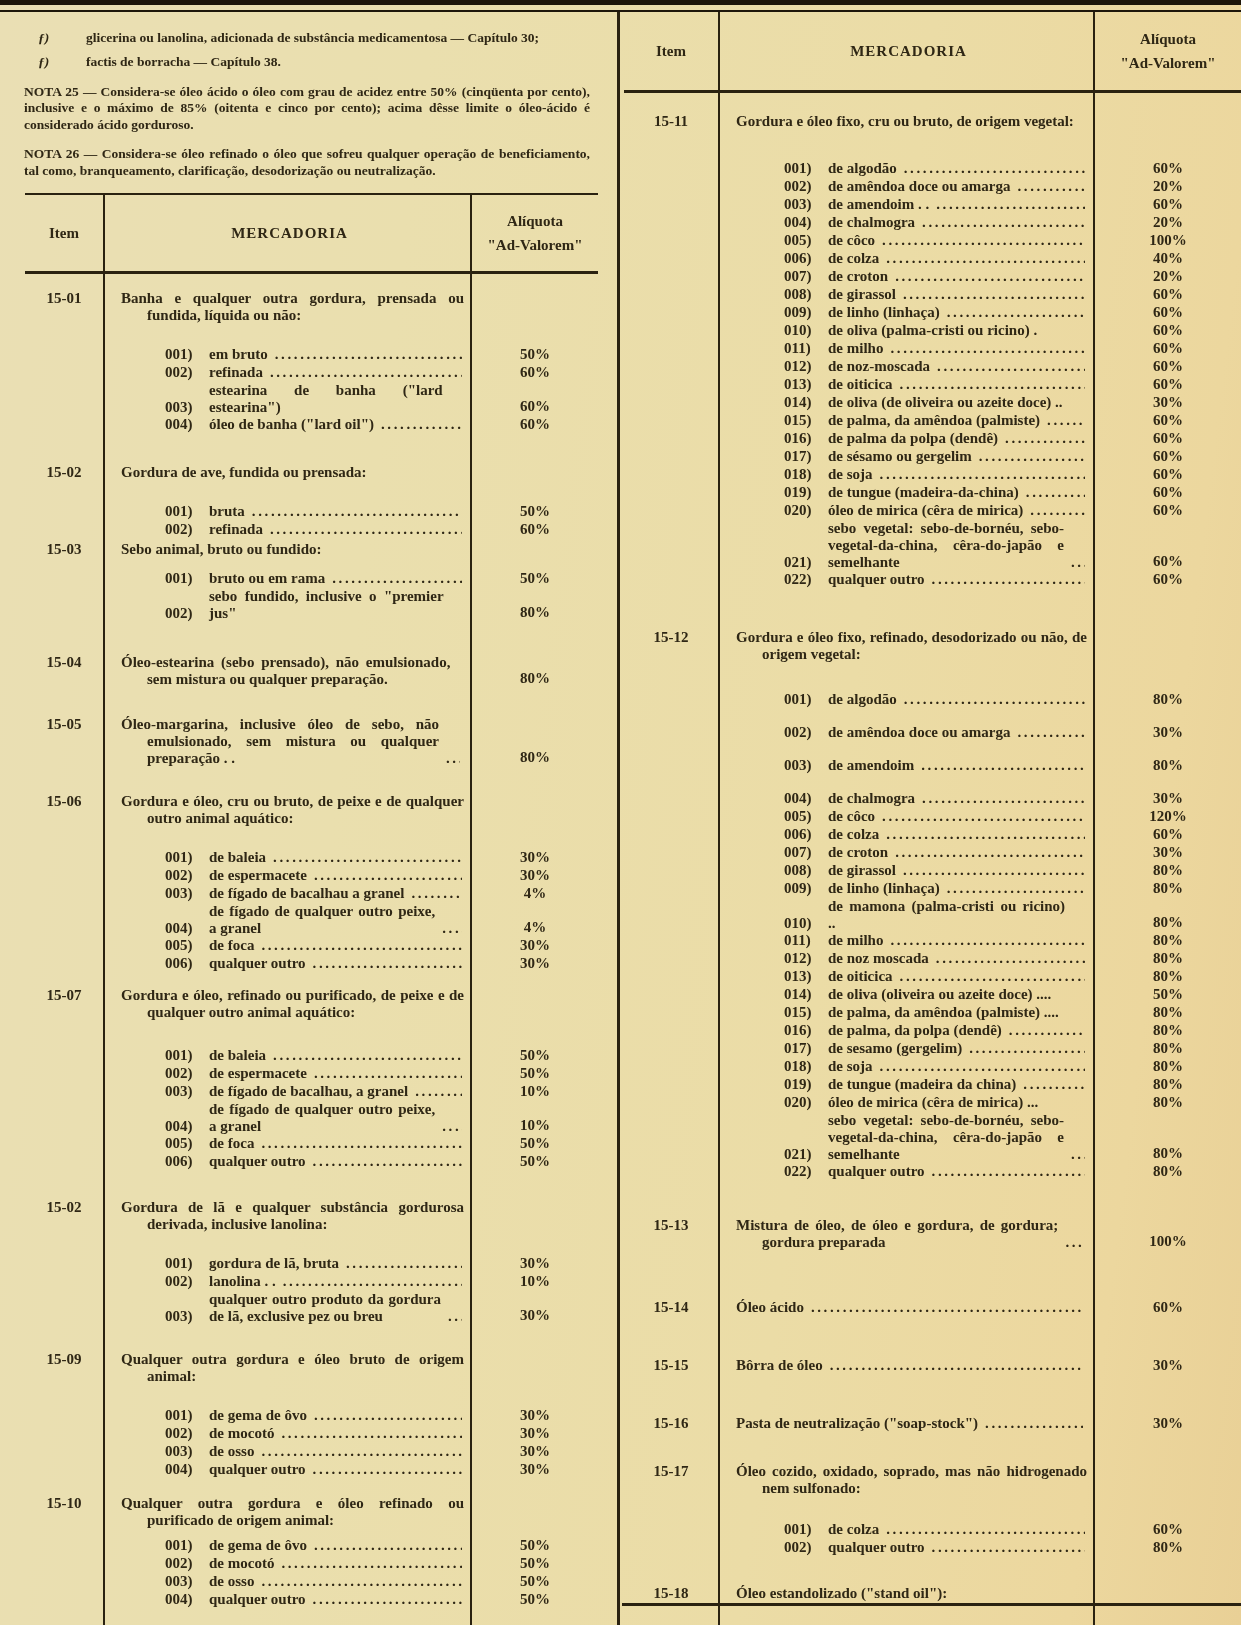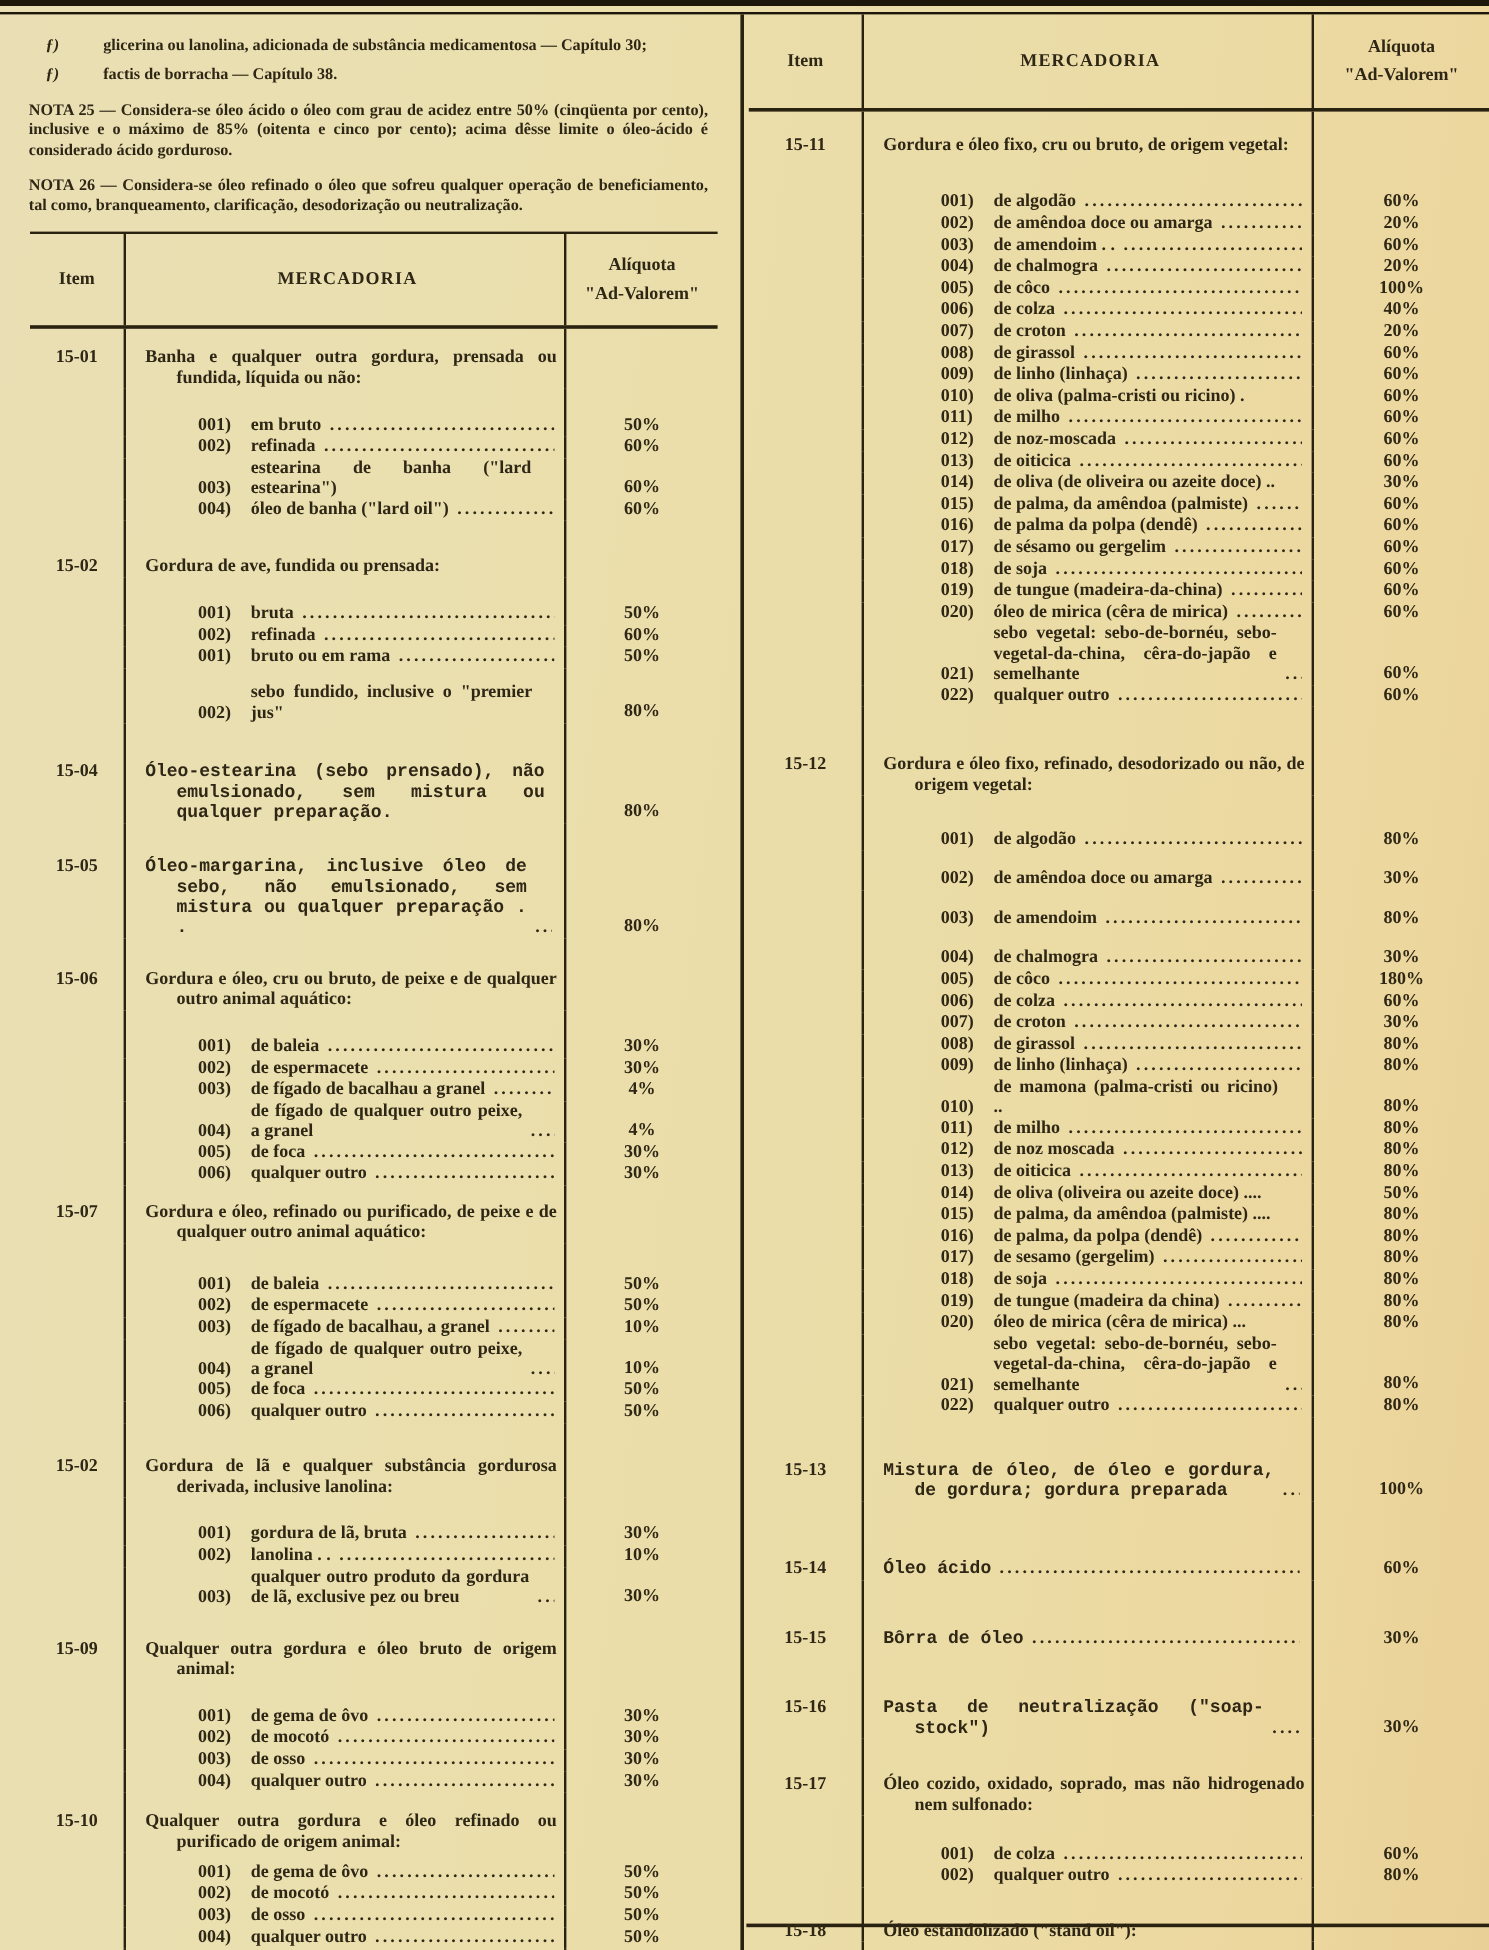--- a/index.html
+++ b/index.html
@@ -49,21 +49,21 @@
   .thead .tc{display:flex;flex-direction:column;justify-content:center;align-items:center;}
   .thead .tc-rate{align-items:center;gap:9px;padding-bottom:0;}
   .th-merc{letter-spacing:1px;}
   .th-al{line-height:1;}
   .tbody{flex:1;display:flex;flex-direction:column;min-height:0;}
   .item{flex:none;display:flex;flex-direction:column;}
   .trow-filler{flex:1;min-height:0;display:grid;}
 
   .desc{line-height:17px;padding-left:34px;text-indent:-26px;text-align:justify;padding-right:2px;}
   .desc.leader{display:flex;align-items:flex-end;text-indent:0;padding-left:8px;}
-  .desc.leader .dtext{flex:0 1 auto;min-width:0;text-align:justify;padding-left:26px;text-indent:-26px;font-family:Liberation Mono, monospace;}
+  .desc.leader .dtext{flex:0 1 auto;min-width:0;text-align:justify;padding-left:26px;text-indent:-26px;}
   .sub{display:flex;align-items:flex-end;line-height:17px;}
   .left-table .trow-sub .tc-merc{padding-left:60px;}
   .right-table .trow-sub .tc-merc{padding-left:64px;}
   .num{flex:none;width:44px;}
   .stext{flex:0 1 auto;min-width:0;text-align:justify;}
   .dots{flex:1 1 24px;min-width:14px;overflow:hidden;white-space:nowrap;align-self:flex-end;margin:0 4px 0 7px;}
   .dots::before{content:"......................................................................................";letter-spacing:2.6px;font-weight:700;}
   .spacer{flex:1 1 24px;min-width:10px;}
   .rate{white-space:nowrap;}
 
@@ -226,20 +226,27 @@
                   <span class="stext">refinada</span>
                   <span class="dots"></span>
                 </div>
               </div>
               <div class="tc tc-rate">
                 <span class="rate">60%</span>
               </div>
             </div>
           </div>
           <div class="item">
+            <div class="trow trow-desc">
+              <div class="tc tc-item"><span>15-03</span></div>
+              <div class="tc tc-merc">
+                <div class="desc"><span class="dtext">Sebo animal, bruto ou fundido:</span></div>
+              </div>
+              <div class="tc tc-rate"></div>
+            </div>
             <div class="trow trow-sub">
               <div class="tc tc-item"></div>
               <div class="tc tc-merc">
                 <div class="sub">
                   <span class="num">001)</span>
                   <span class="stext">bruto ou em rama</span>
                   <span class="dots"></span>
                 </div>
               </div>
               <div class="tc tc-rate">
@@ -1014,21 +1021,21 @@
             <div class="trow trow-sub">
               <div class="tc tc-item"></div>
               <div class="tc tc-merc">
                 <div class="sub">
                   <span class="num">005)</span>
                   <span class="stext">de côco</span>
                   <span class="dots"></span>
                 </div>
               </div>
               <div class="tc tc-rate">
-                <span class="rate">180%</span>
+                <span class="rate">120%</span>
               </div>
             </div>
             <div class="trow trow-sub">
               <div class="tc tc-item"></div>
               <div class="tc tc-merc">
                 <div class="sub">
                   <span class="num">006)</span>
                   <span class="stext">de colza</span>
                   <span class="dots"></span>
                 </div>

